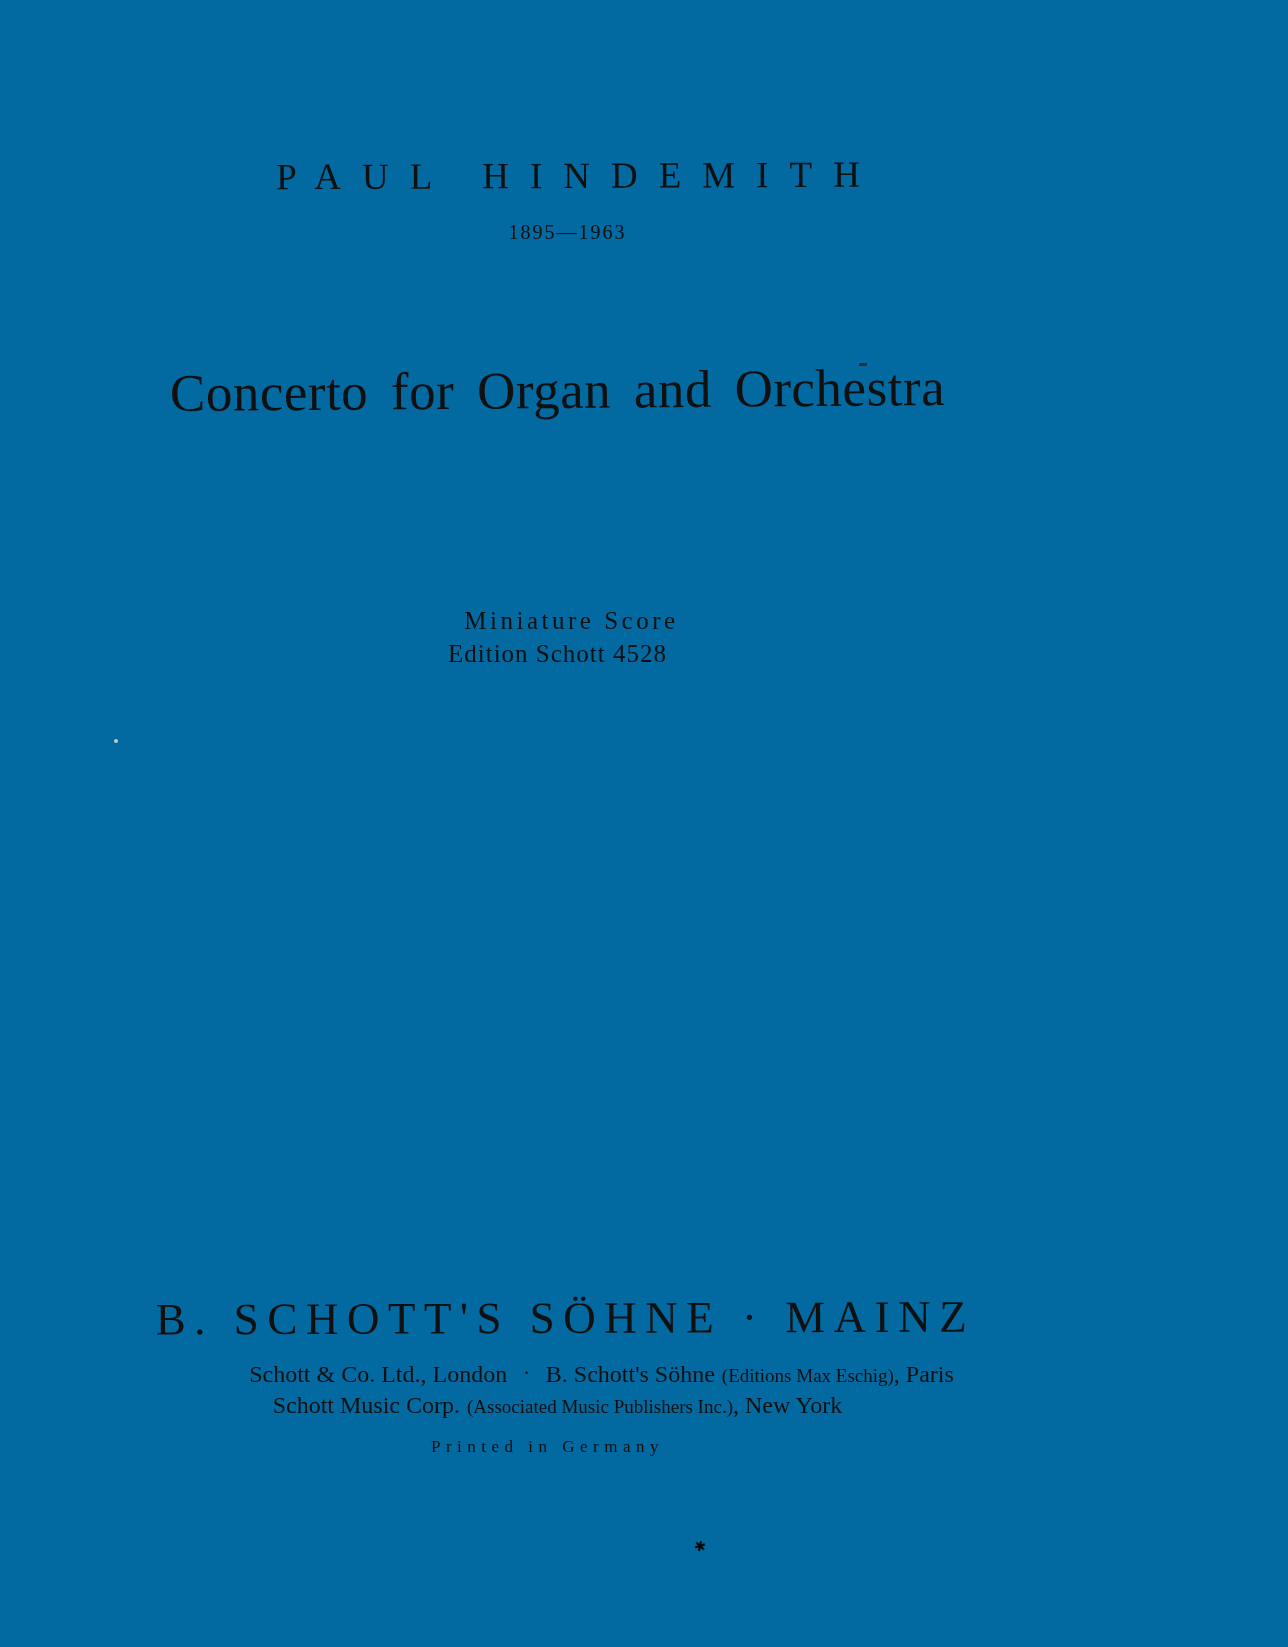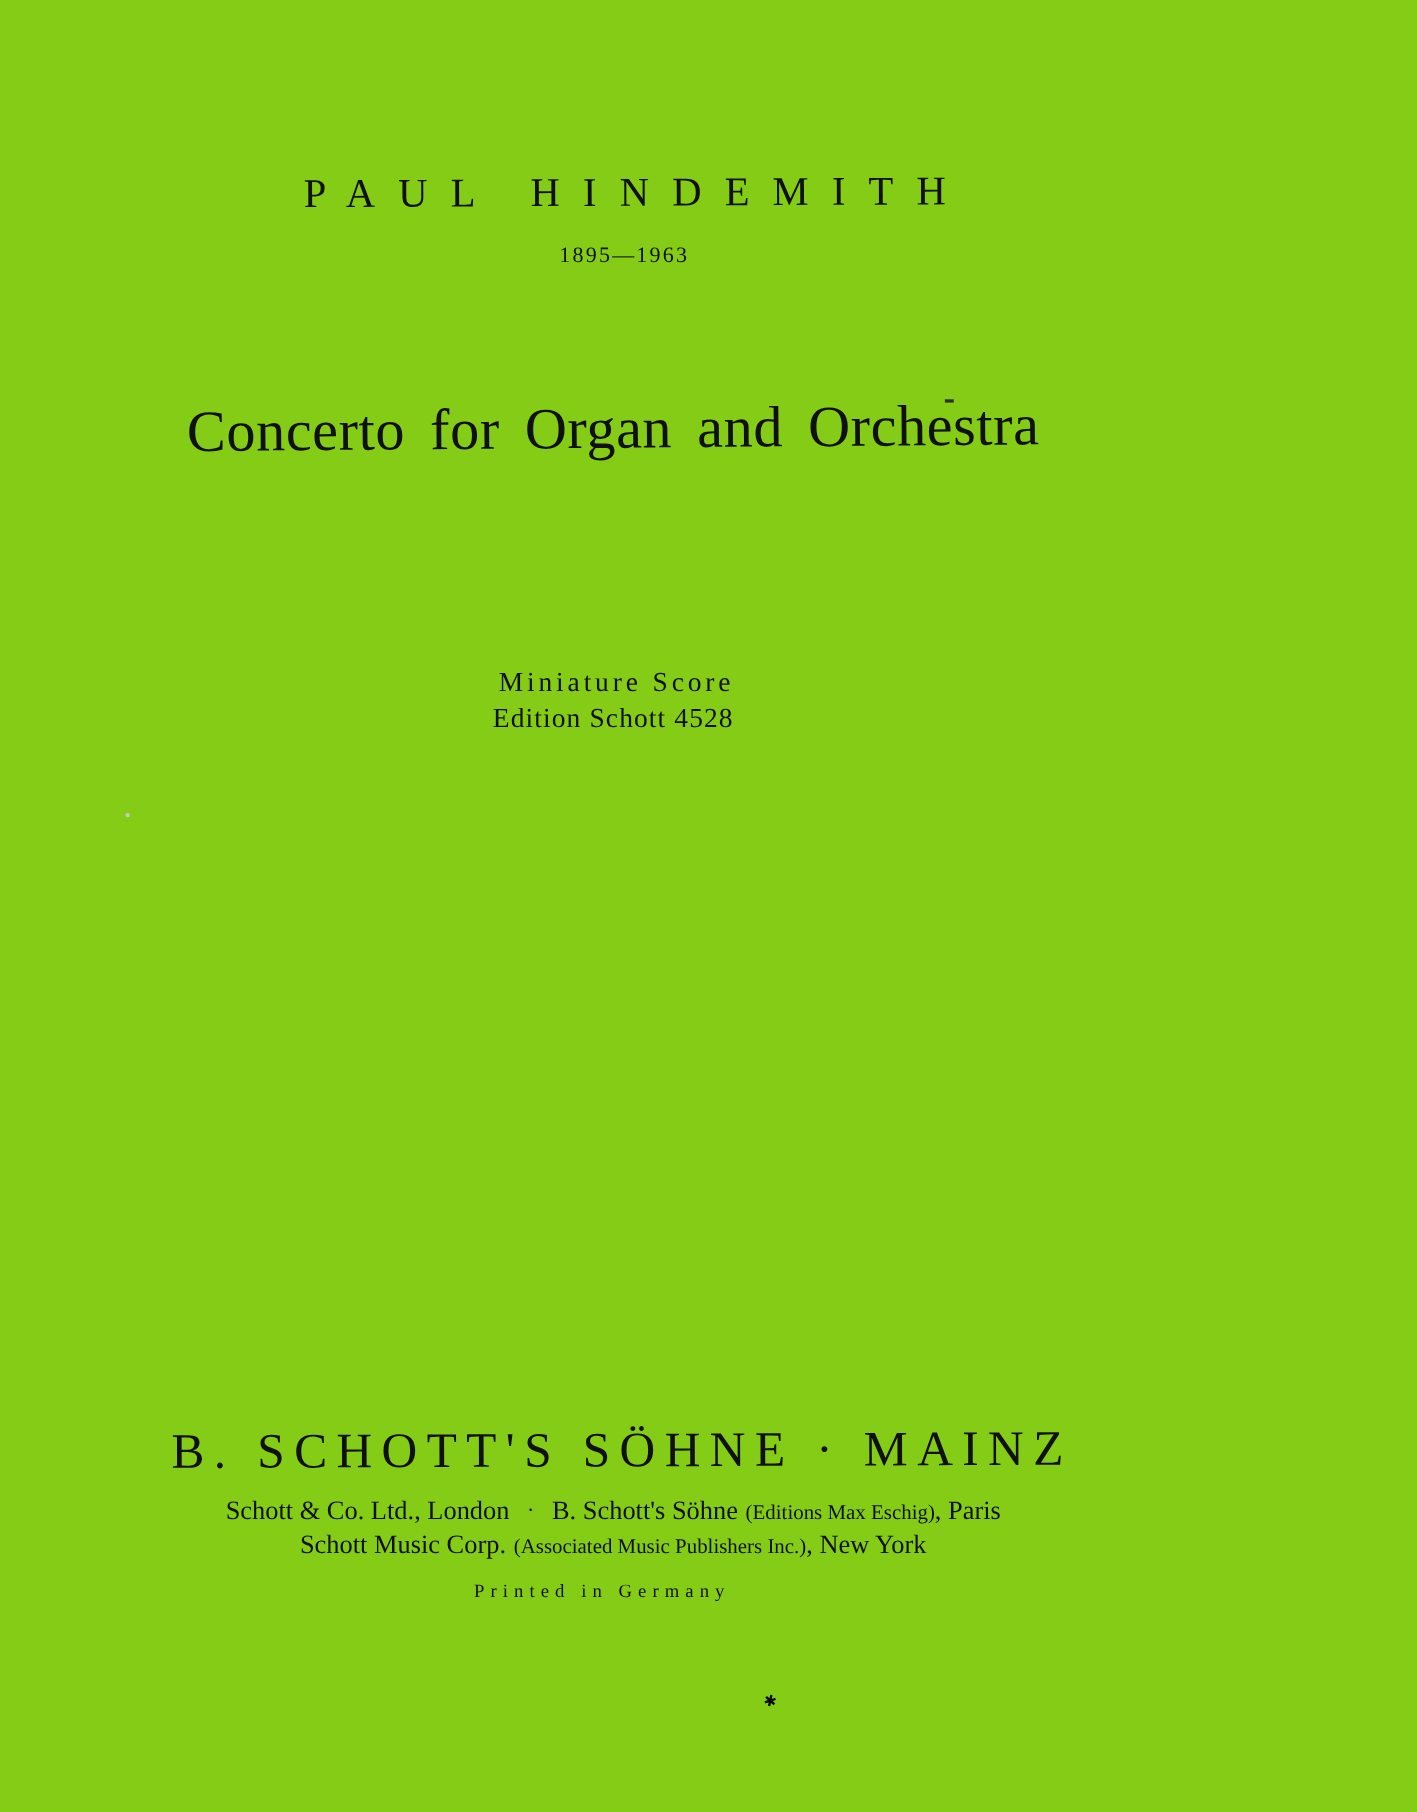--- a/index.html
+++ b/index.html
@@ -4,21 +4,21 @@
 <style>
   html, body {
     margin: 0;
     padding: 0;
     background: #ffffff;
   }
   .page {
     position: relative;
     width: 1288px;
     height: 1647px;
-    background: #84cc16;
+    background: #0369a1;
     overflow: hidden;
     font-family: "Liberation Serif", "DejaVu Serif", serif;
     color: #101010;
   }
   
   .col {
     position: absolute;
     left: 0;
     width: 1115px;
     text-align: center;
@@ -46,37 +46,38 @@
   }
   .work-year {
     top: 464px;
     font-size: 22px;
     letter-spacing: 2px;
   }
   .score-format {
     top: 607px;
     font-size: 25px;
     letter-spacing: 3.5px;
-    padding-left: 3px;
+    padding-left: 14px;
   }
   .edition-line {
     top: 640px;
     font-size: 25px;
     letter-spacing: 1px;
   }
   .publisher-main {
     top: 1292px;
     font-size: 45px;
     letter-spacing: 8.5px;
     padding-left: 8px;
     transform: rotate(-0.2deg);
   }
   .imprint-line-1 {
     top: 1361px;
     font-size: 24px;
+    margin-left: 44px;
   }
   .imprint-line-2 {
     top: 1392px;
     font-size: 24px;
   }
   .imprint-sep {
     display: inline-block;
     margin: 0 16px;
     font-size: 20px;
     vertical-align: 2px;

